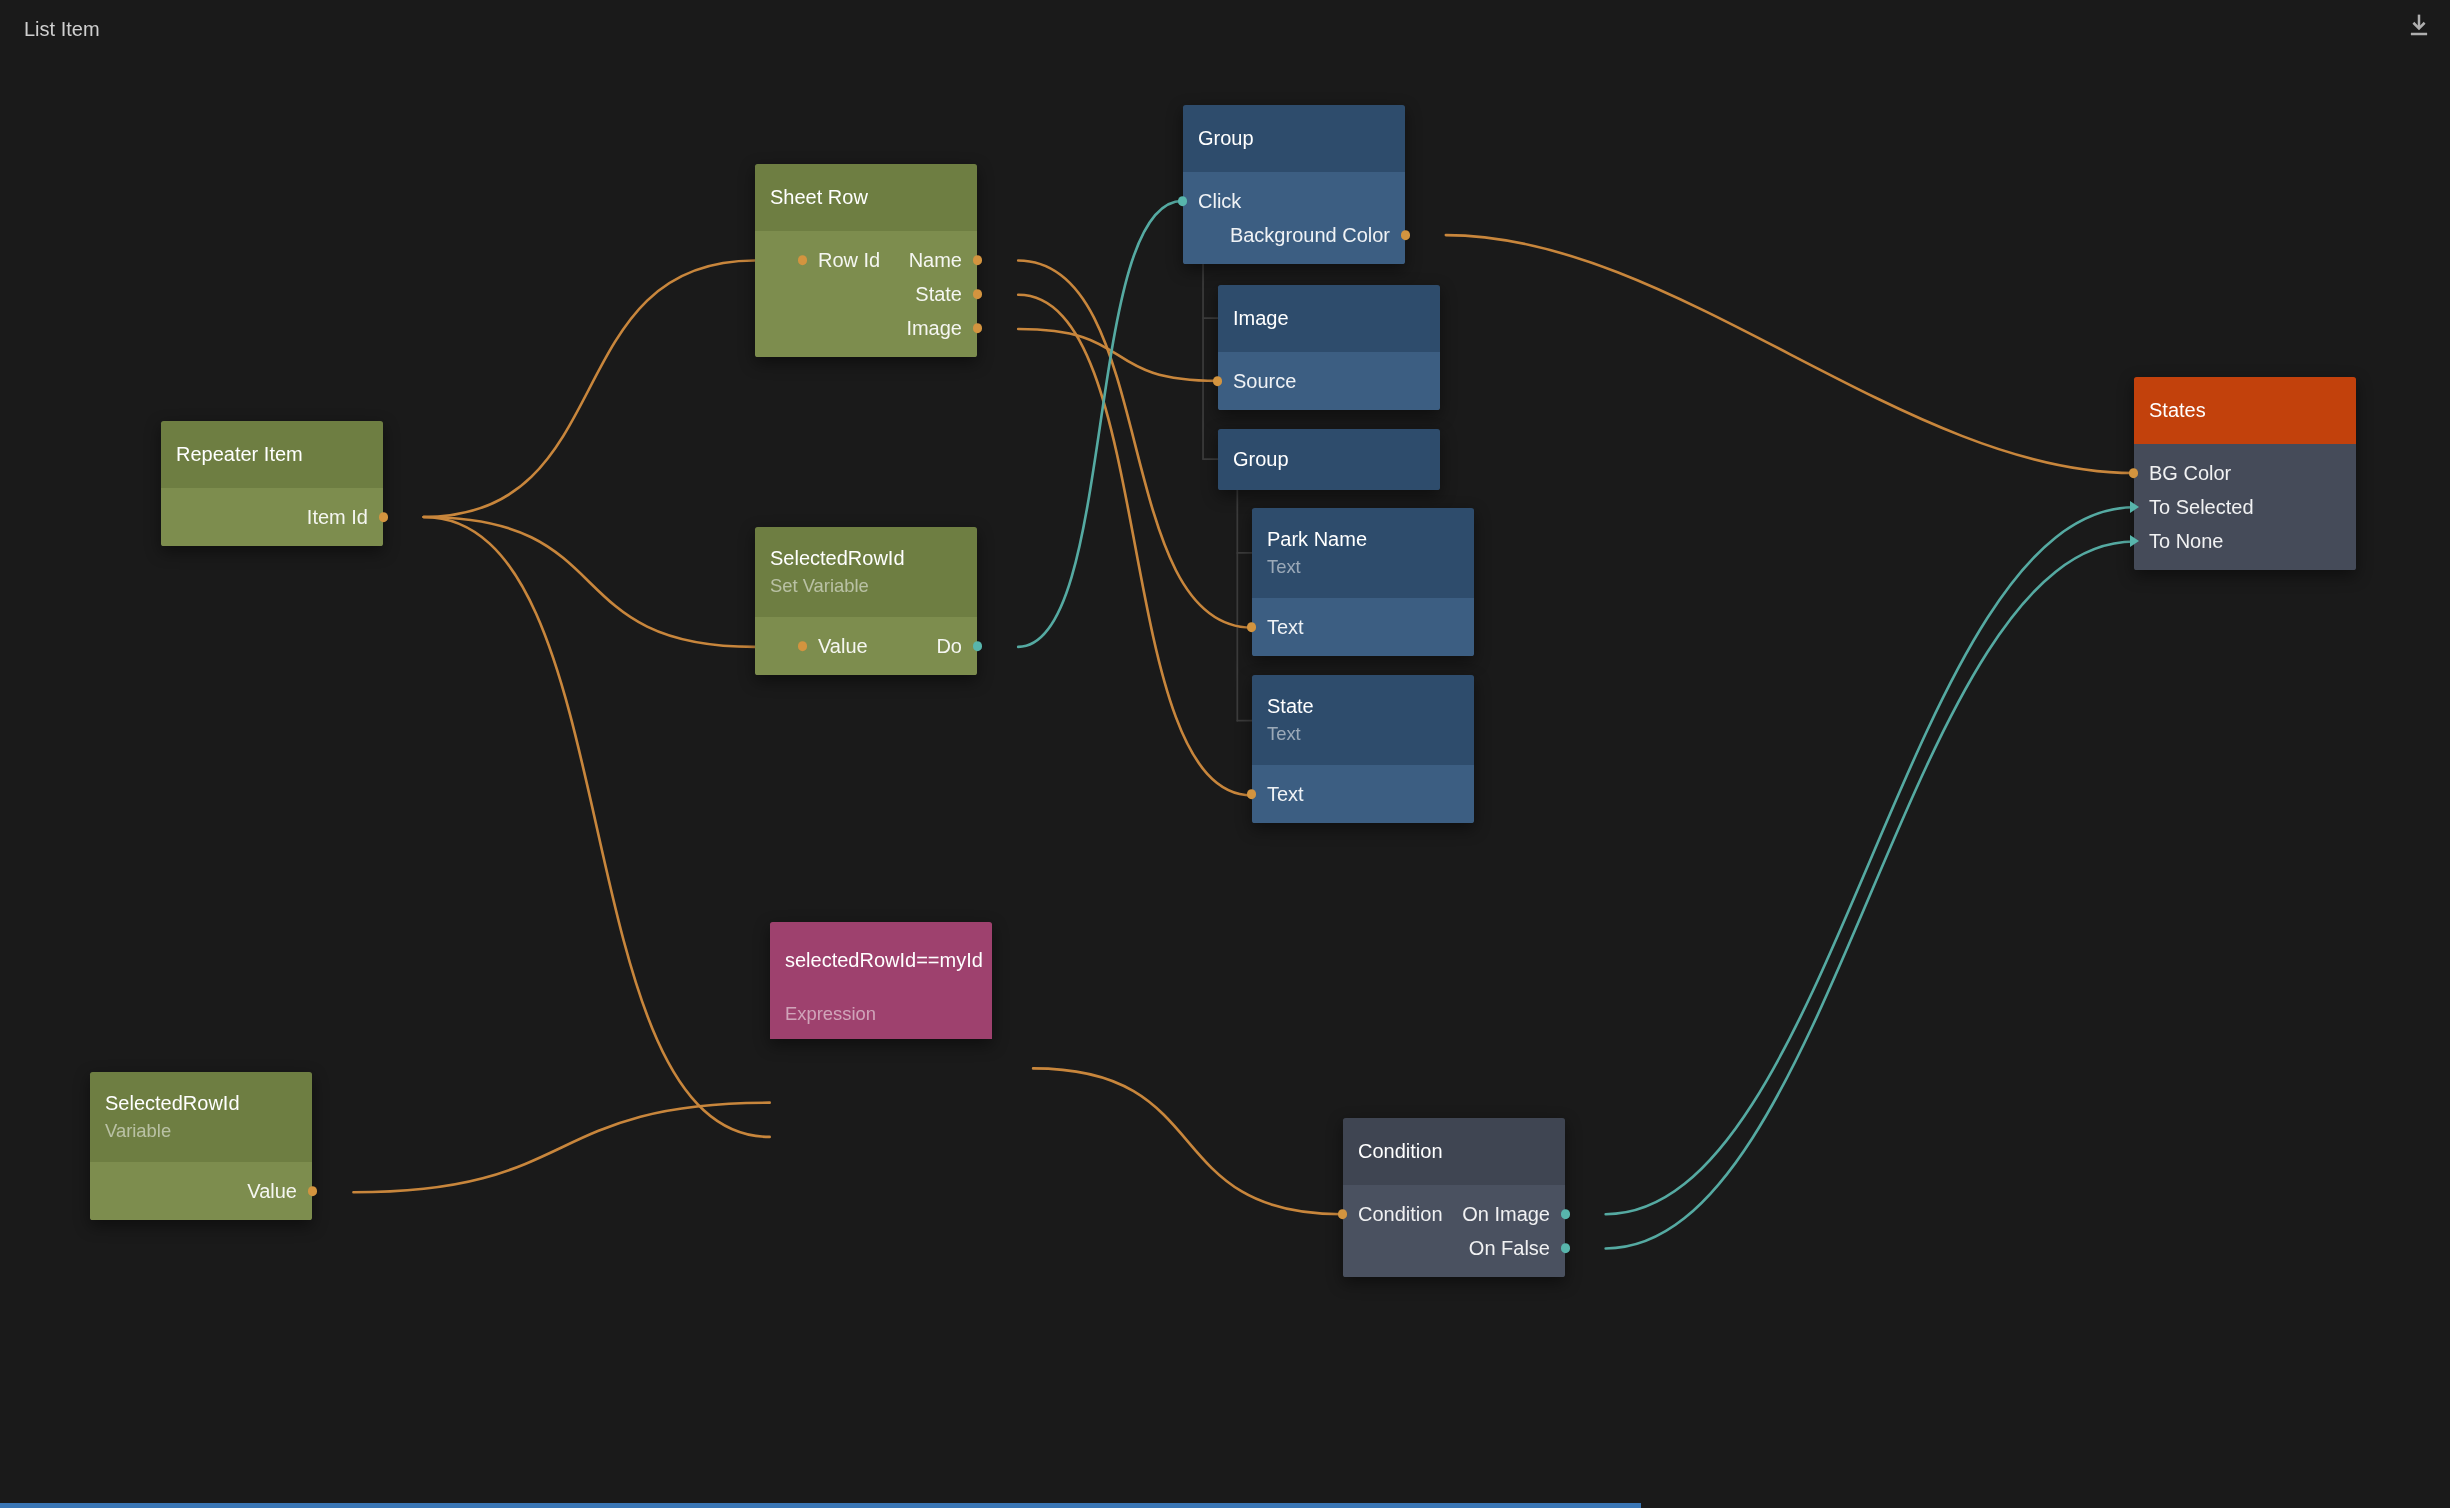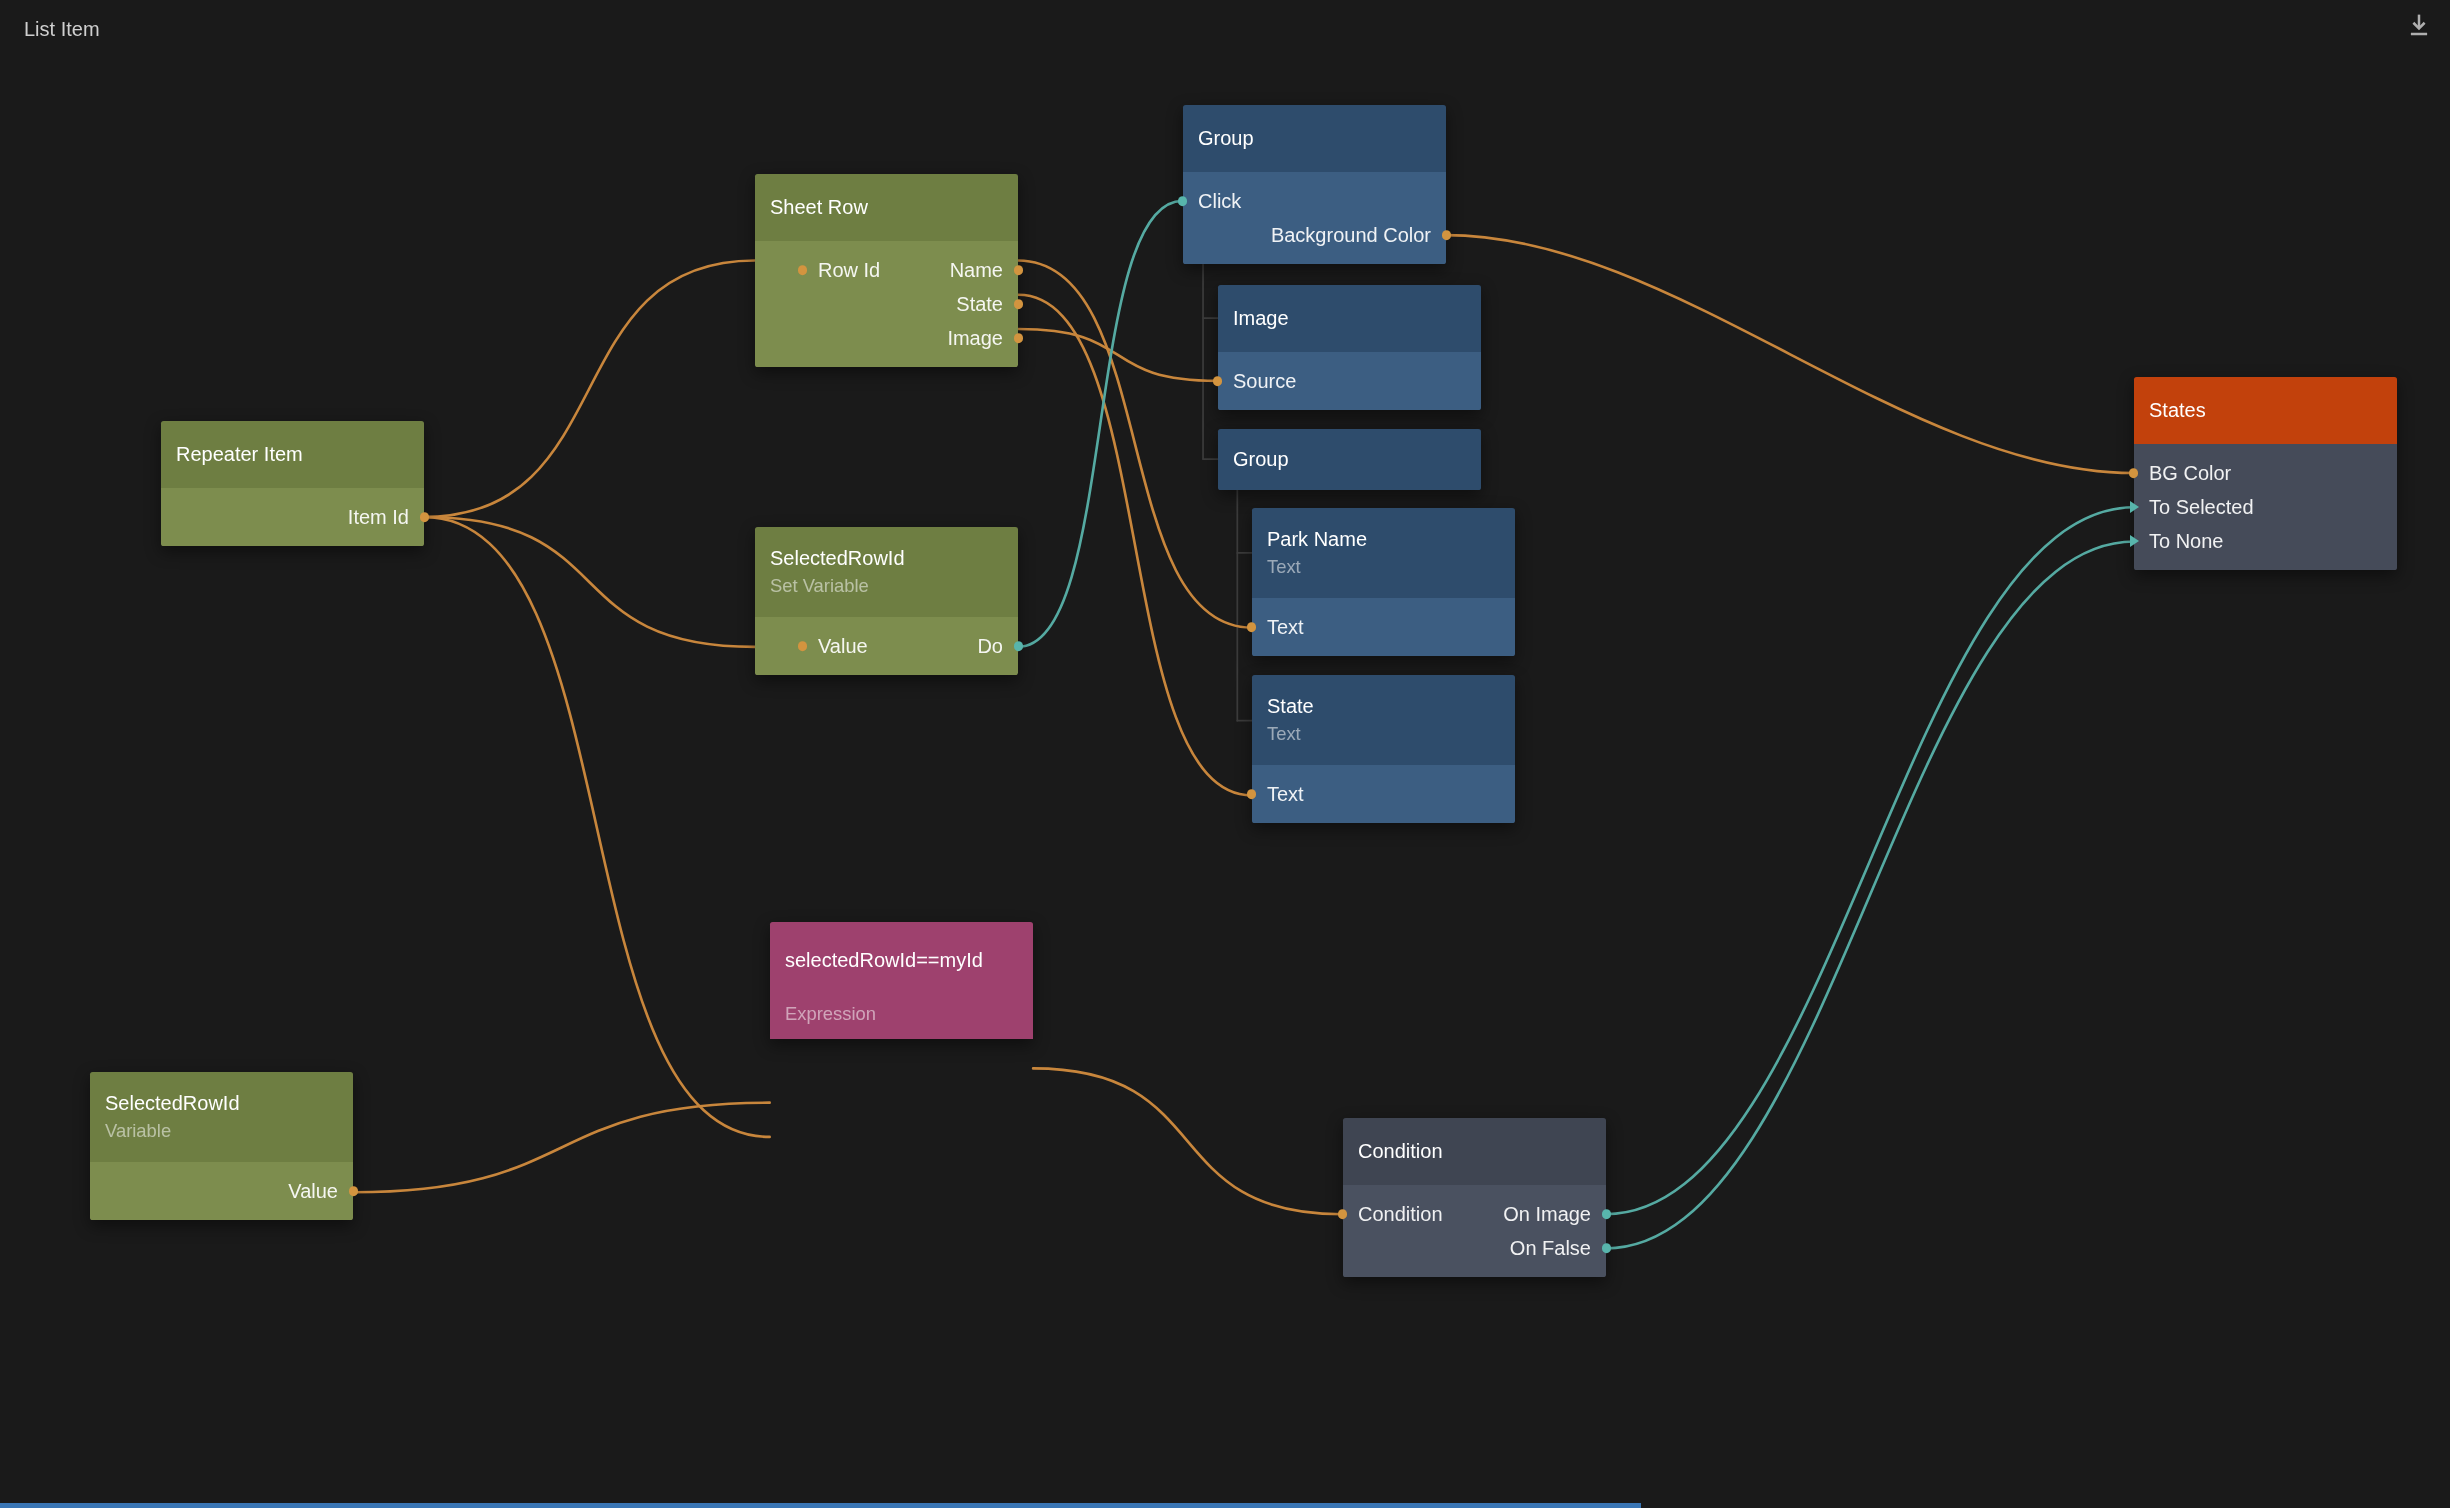--- a/index.html
+++ b/index.html
@@ -8,21 +8,21 @@
     background: #1a1a1a;
     font-family: "Liberation Sans", sans-serif;
     position: relative;
     overflow: hidden;
   }
   #canvas { position: absolute; inset: 0; }
   #wires { position: absolute; left: 0; top: 0; z-index: 1; }
 
   .node {
     position: absolute;
-    width: 263px;
+    width: 222px;
     z-index: 2;
     border-radius: 2.6px;
     box-shadow: 0 5.3px 16px rgba(0,0,0,.45);
   }
   .hd {
     height: 67px;
     display: flex;
     align-items: center;
     padding: 0 15px;
     border-radius: 2.6px 2.6px 0 0;
@@ -139,21 +139,21 @@
   <div id="canvas-title">List Item</div>
 
   <div id="download">
     <svg width="30" height="30" viewBox="0 0 24 24">
       <path d="M12 4.5v10.5" stroke="#c9c9c9" stroke-width="2" fill="none"></path>
       <path d="M7.5 11l4.5 4.5L16.5 11" stroke="#c9c9c9" stroke-width="2" fill="none"></path>
       <path d="M5.5 20h13" stroke="#c9c9c9" stroke-width="2" fill="none"></path>
     </svg>
   </div>
 
-  <div class="node green" style="left:755px;top:174px">
+  <div class="node green" style="left:755px;top:164px">
     <div class="hd">
       <span class="title">Sheet Row</span>
     </div>
     <div class="bd">
       <div class="row">
         <span class="lbl">Row Id</span>
         <span class="lbl r">Name</span>
         <span class="dot left orange"></span>
         <span class="dot right orange"></span>
       </div>

